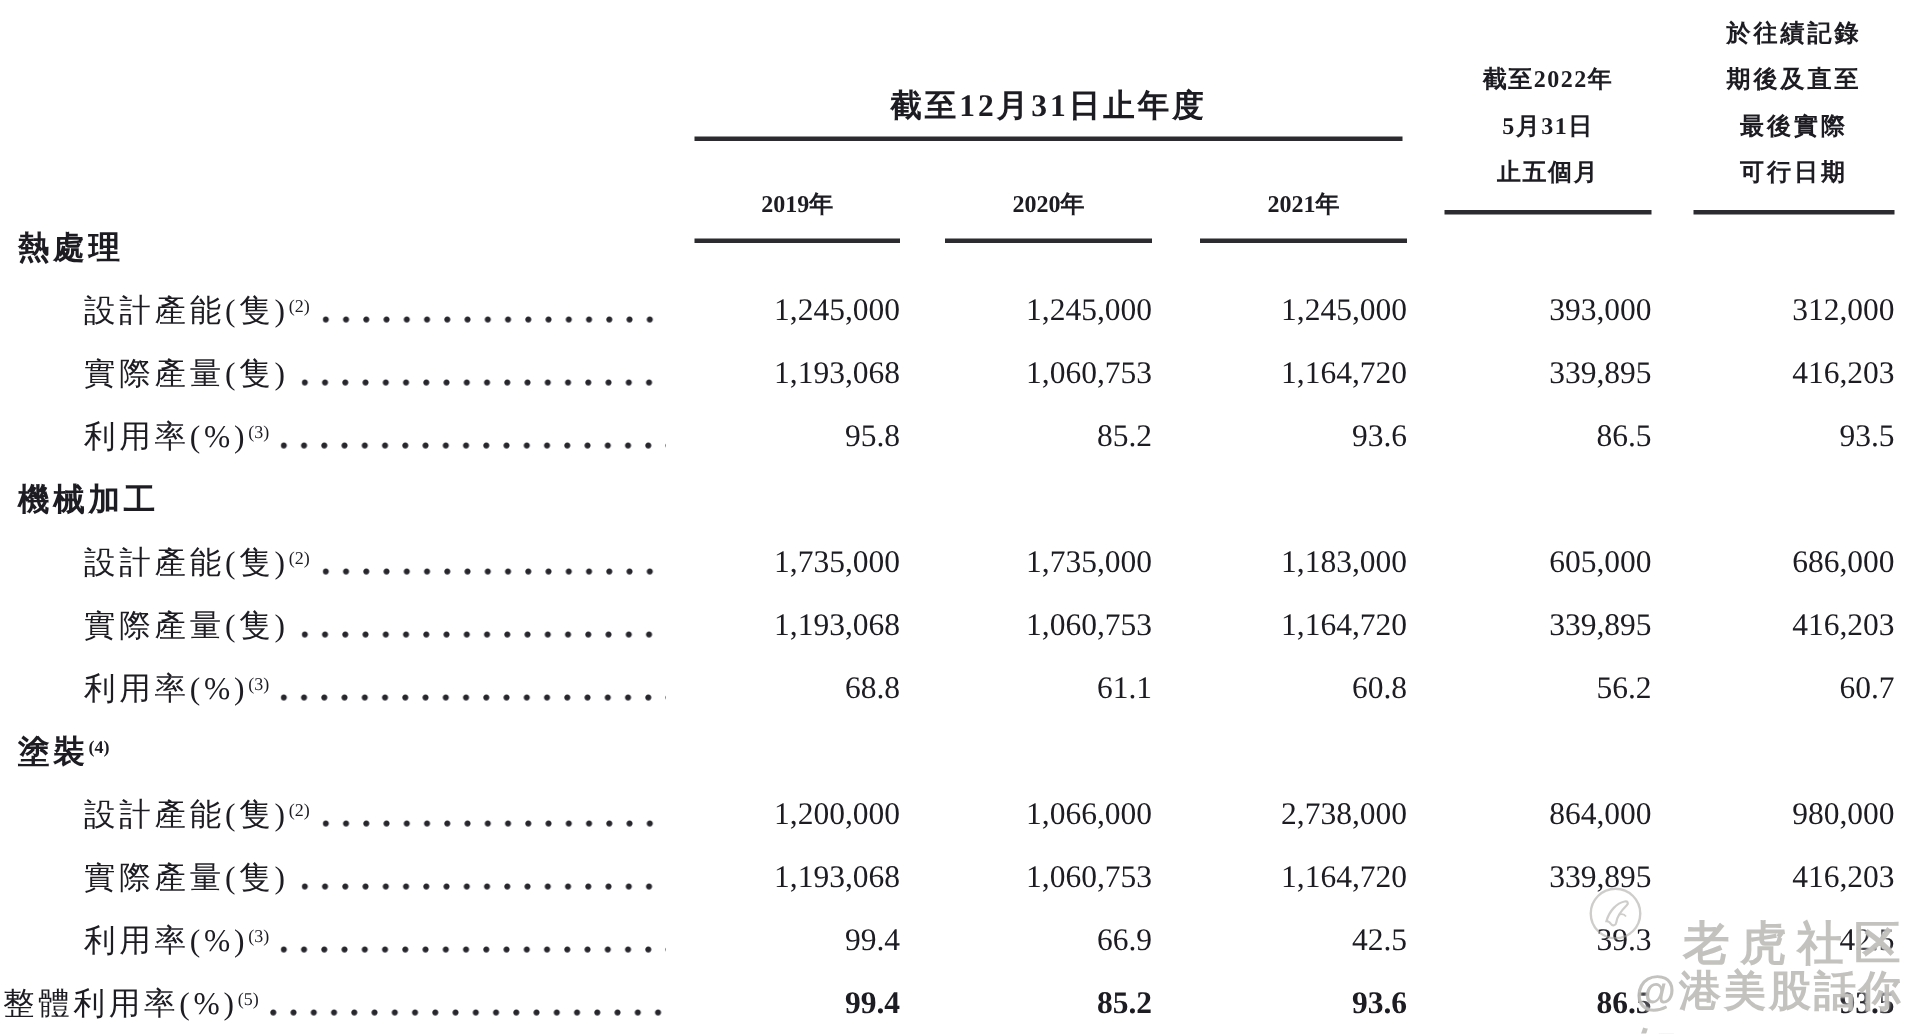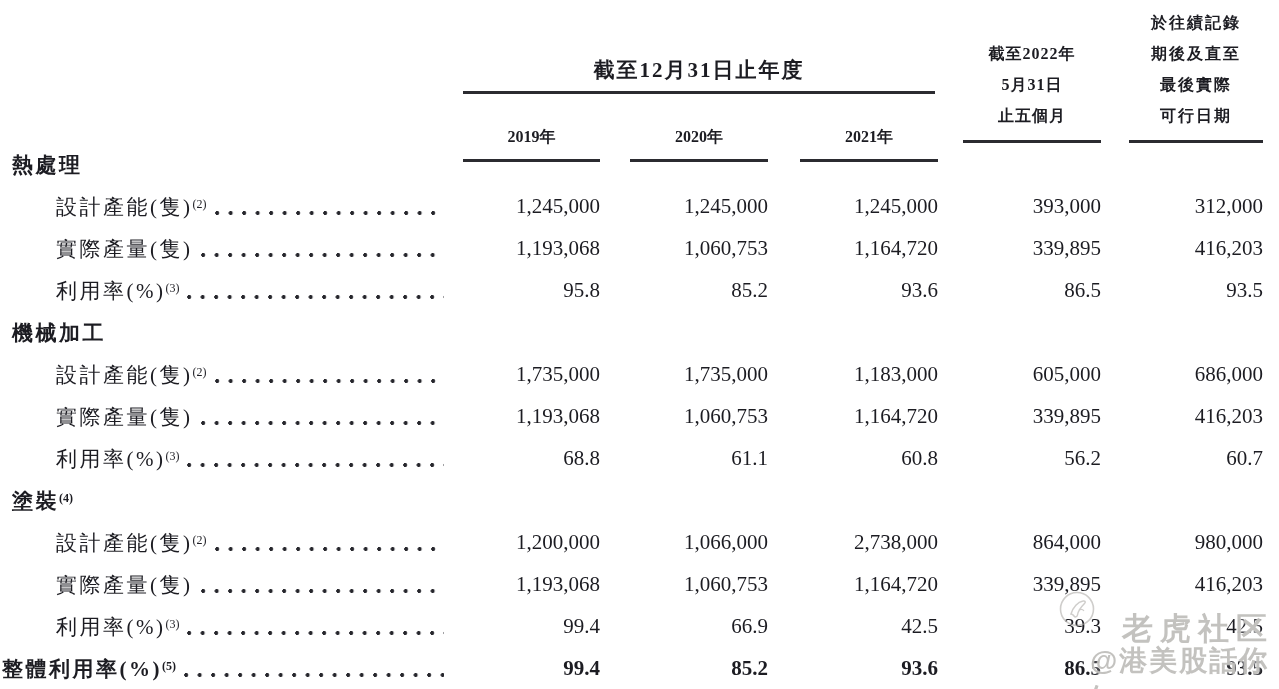--- a/index.html
+++ b/index.html
@@ -37,21 +37,21 @@
   .hdr-multicell { display:flex; justify-content:flex-end; }
   .hdr-multicell .ucell { letter-spacing:2px; padding-bottom:9px; }
   .period-cell .ucell { width:138px; letter-spacing:1px; }
   .latest-cell .ucell { width:134px; }
 
   
   .row { height:42px; align-items:end; }
   .label-cell { display:flex; align-items:flex-end; padding-bottom:8px; overflow:hidden;margin-top:28px; }
   .row-section .label-cell .lbl { font-weight:bold; padding-left:12px; }
   .row-data .label-cell .lbl { padding-left:56px; }
-  .row-total .label-cell .lbl { font-weight:bold; padding-left:2px; }
+  .row-total .label-cell .lbl { font-weight:normal; padding-left:2px; }
   .lbl { font-size:21px; letter-spacing:2.5px; white-space:nowrap; line-height:1.1; }
   .lbl sup { font-size:12px; letter-spacing:0; vertical-align:6px; }
   .leader {
     flex:1 1 auto; height:7px; margin:0 4px 2px 8px;
     background-image:radial-gradient(circle at 2.2px 3px, #26262c 1.7px, rgba(0,0,0,0) 2.3px);
     background-size:13.5px 7px; background-repeat:repeat-x; background-position:left bottom;
   }
   .val { text-align:right; font-size:21px; padding-bottom:8px; white-space:nowrap; }
   .row-total .val { font-weight:bold; }
 

